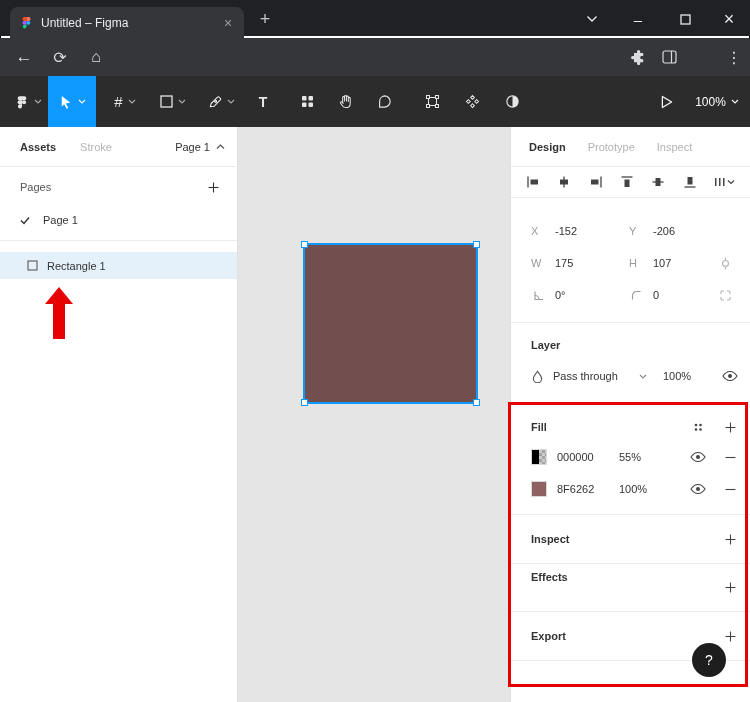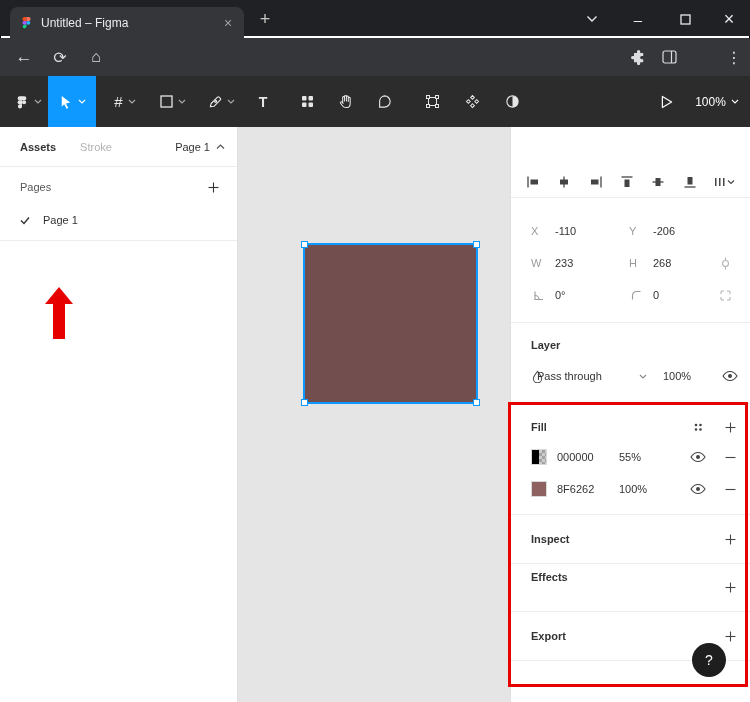--- a/index.html
+++ b/index.html
@@ -320,32 +320,45 @@
       <span>
         <svg width="10" height="9" viewBox="0 0 10 9">
             <path d="M1 4.5L4 7.5 9 1.5" stroke="#333" fill="none" stroke-width="1.4"></path>
           </svg>
       </span>
       <span>Page 1</span>
     </div>
 
     <div class="lp-div"></div>
 
+    <div class="lp-layerrow">
+      <span>
+        <svg width="11" height="11">
+            <rect x="1" y="1" width="9" height="9" fill="none" stroke="#666" stroke-width="1.2"></rect>
+          </svg>
+      </span>
+      <span>Rectangle 1</span>
+    </div>
   </div>
 
   <div class="canvas">
     <div class="sel-rect" style="background-color: rgb(114, 78, 78); border-color: rgb(13, 153, 255);">
       <div class="handle" style="left:-4px; top:-4px;"></div>
       <div class="handle" style="right:-4px; top:-4px;"></div>
       <div class="handle" style="left:-4px; bottom:-4px;"></div>
       <div class="handle" style="right:-4px; bottom:-4px;"></div>
     </div>
   </div>
 
   <div class="rpanel">
+    <div class="rp-tabs">
+      <span class="rp-tab-active">Design</span>
+      <span class="rp-tab">Prototype</span>
+      <span class="rp-tab">Inspect</span>
+    </div>
 
     <div class="align-row">
       <span>
           <svg width="14" height="14">
             <line x1="2" y1="1.5" x2="2" y2="12.5" stroke="#444" stroke-width="1.3"></line>
             <rect x="4.5" y="4.5" width="7.5" height="5" fill="#444"></rect>
           </svg>
         </span>
       <span>
           <svg width="14" height="14">
@@ -381,28 +394,28 @@
           <svg width="21" height="14">
             <rect x="1" y="3" width="1.5" height="8" fill="#444"></rect>
             <rect x="5" y="3" width="1.5" height="8" fill="#444"></rect>
             <rect x="9" y="3" width="1.5" height="8" fill="#444"></rect>
             <path d="M14 5.5l3 3 3-3" stroke="#444" fill="none" stroke-width="1.2"></path>
           </svg>
         </span>
     </div>
 
     <span class="rp-label" style="left:20px; top:92px;">X</span>
-    <span class="rp-value" style="left:44px; top:92px;">-110</span>
+    <span class="rp-value" style="left:44px; top:92px;">-152</span>
     <span class="rp-label" style="left:118px; top:92px;">Y</span>
     <span class="rp-value" style="left:142px; top:92px;">-206</span>
 
     <span class="rp-label" style="left:20px; top:124px;">W</span>
-    <span class="rp-value" style="left:44px; top:124px;">233</span>
+    <span class="rp-value" style="left:44px; top:124px;">175</span>
     <span class="rp-label" style="left:118px; top:124px;">H</span>
-    <span class="rp-value" style="left:142px; top:124px;">268</span>
+    <span class="rp-value" style="left:142px; top:124px;">107</span>
     <span class="rp-icon" style="left:202px; top:124px;">
       <svg width="13" height="13" viewBox="0 0 13 13" fill="none" stroke="#B3B3B3" stroke-width="1.1">
           <path d="M6.5 .5v3M6.5 9.5v3"></path>
           <rect x="3.5" y="3.5" width="6" height="6" rx="3"></rect>
         </svg>
     </span>
 
     <span class="rp-icon" style="left:15px; top:124px; top:156px;">
       <svg width="13" height="13" viewBox="0 0 13 13" fill="none" stroke="#9B9B9B" stroke-width="1.1">
           <path d="M3 2.5V10.5H11"></path>
@@ -423,21 +436,21 @@
     </span>
 
     <div class="rp-div" style="top:195px;"></div>
 
     <span class="rp-title" style="top:206px;text-align:center;">Layer</span>
     <span class="rp-icon" style="left:14px; top:237px;">
       <svg width="11" height="13" viewBox="0 0 12 14" fill="none" stroke="#555" stroke-width="1.2">
           <path d="M6 1.5S1.5 7 1.5 9.5a4.5 4.5 0 0 0 9 0C10.5 7 6 1.5 6 1.5z"></path>
         </svg>
     </span>
-    <span class="rp-value" style="left:26px; top:237px;">Pass through</span>
+    <span class="rp-value" style="left:42px; top:237px;">Pass through</span>
     <span class="rp-icon" style="left:120px; top:237px;">
       <svg width="8" height="5" viewBox="0 0 8 5">
           <path d="M1 1l3 3 3-3" stroke="#888" fill="none" stroke-width="1.1"></path>
         </svg>
     </span>
     <span class="rp-value" style="left:152px; top:237px;">100%</span>
     <span class="rp-icon" style="right:8px; top:237px;">
       <svg width="16" height="12" viewBox="0 0 16 12" fill="none" stroke="#444" stroke-width="1.1">
           <path d="M1 6s2.8-4.5 7-4.5S15 6 15 6s-2.8 4.5-7 4.5S1 6 1 6z"></path>
           <circle cx="8" cy="6" r="2" fill="#444" stroke="none"></circle>

